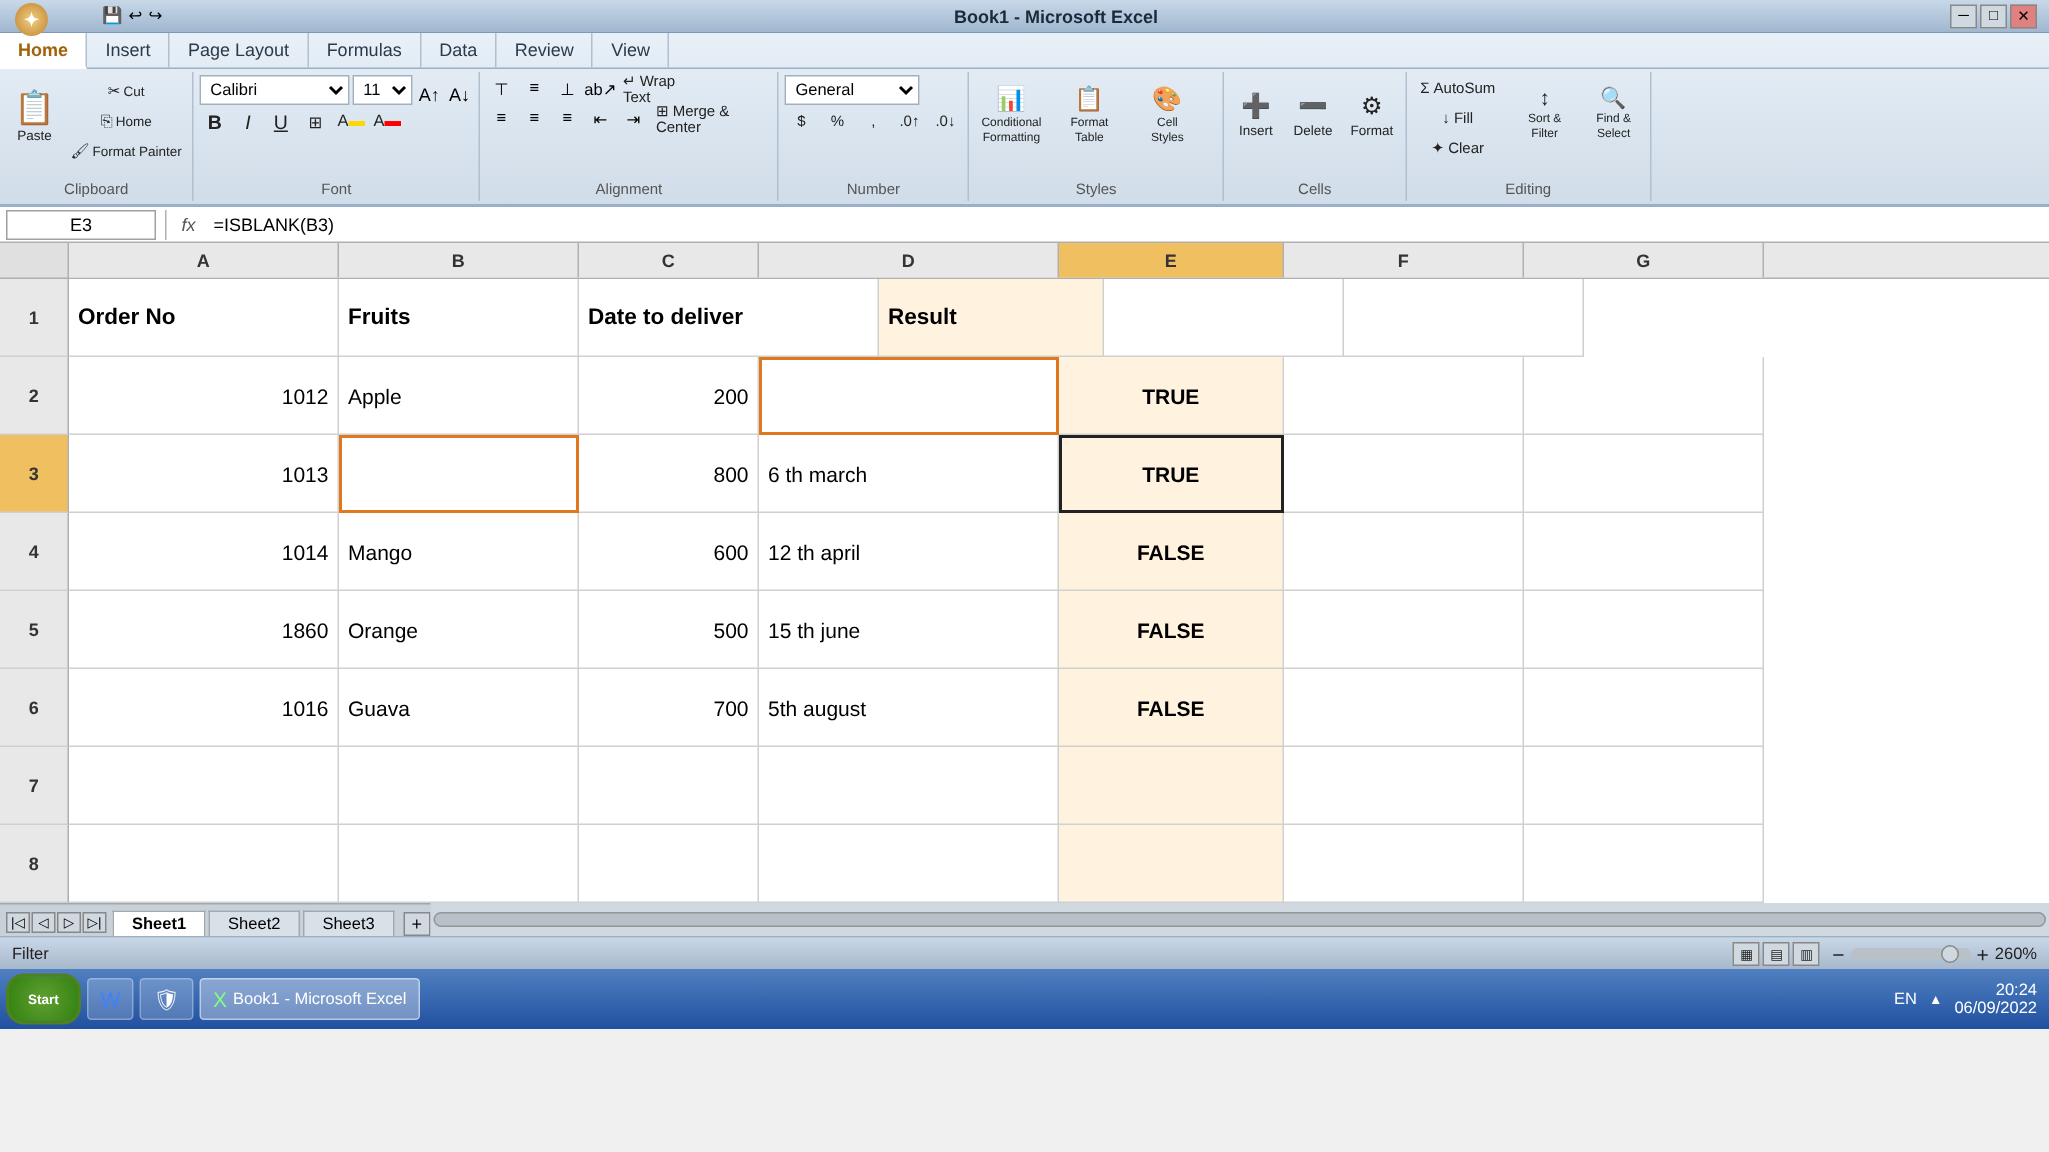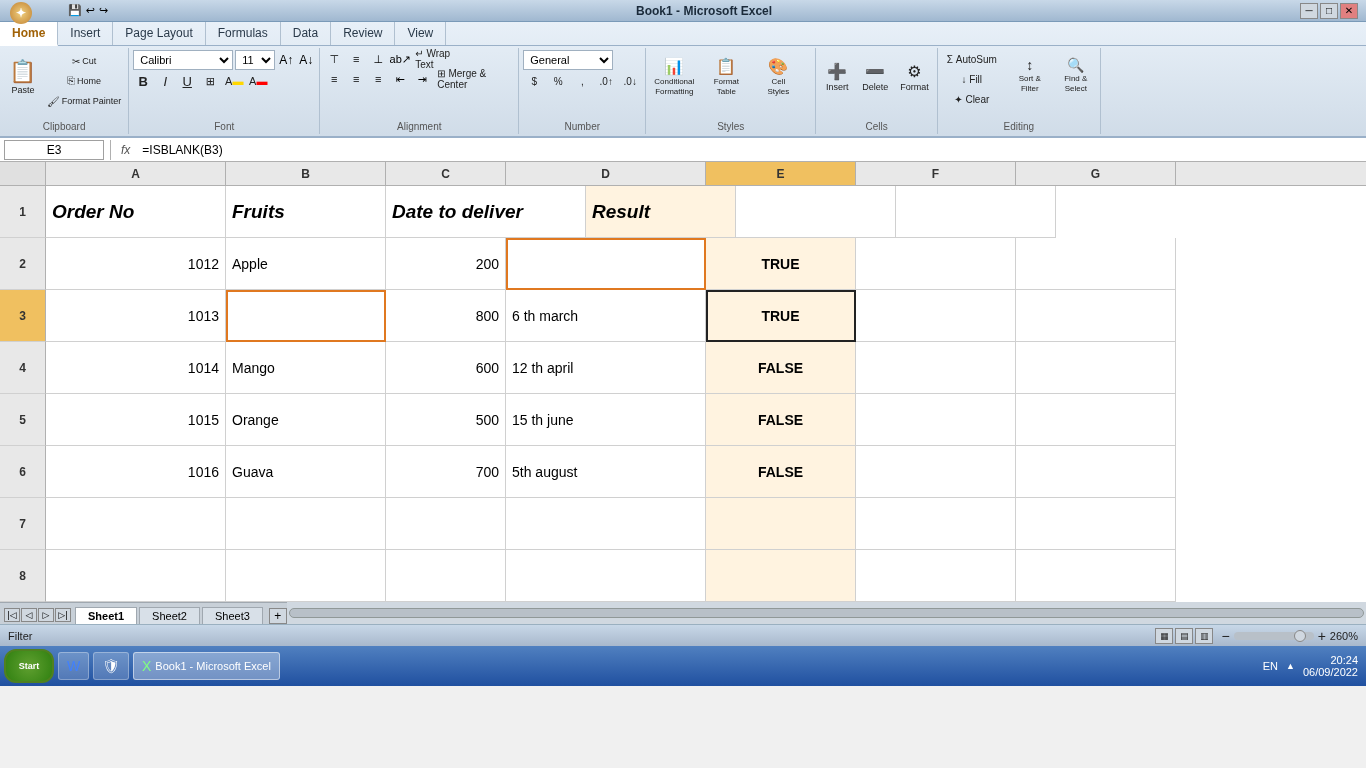--- a/index.html
+++ b/index.html
@@ -44,21 +44,21 @@
     
     .spreadsheet { display: flex; flex-direction: column; background: #fff; }
     .col-headers { display: flex; height: 24px; background: #e8e8e8; border-bottom: 1px solid #b0b0b0; }
     .corner-cell { width: 46px; min-width: 46px; height: 24px; background: #e0e0e0; border-right: 1px solid #b0b0b0; border-bottom: 1px solid #b0b0b0; }
     .col-header { display: flex; align-items: center; justify-content: center; border-right: 1px solid #b0b0b0; font-size: 12px; font-weight: bold; color: #333; background: #e8e8e8; cursor: pointer; }
     .col-header.selected { background: #f0c060; }
 
     .row { display: flex; }
     .row-header { width: 46px; min-width: 46px; display: flex; align-items: center; justify-content: center; border-right: 1px solid #b0b0b0; border-bottom: 1px solid #d0d0d0; font-size: 12px; font-weight: bold; color: #333; background: #e8e8e8; cursor: pointer; }
     .cell { display: flex; align-items: center; border-right: 1px solid #d0d0d0; border-bottom: 1px solid #d0d0d0; font-size: 14px; padding: 0 6px; cursor: cell; background: #fff; overflow: hidden; white-space: nowrap; }
-    .cell.header-row { font-weight: bold; font-size: 19px; font-style: italic; }
+    .cell.header-row { font-weight: bold; font-size: 15px; }
     .cell.number { justify-content: flex-end; }
     .cell.selected-col-row { background: #fff3e0; }
     .cell.orange-border { outline: 2px solid #e07820; outline-offset: -2px; background: #fff; }
     .cell.black-border { outline: 2px solid #222; outline-offset: -2px; }
 
     
     .status-bar { height: 22px; background: linear-gradient(to bottom, #c8d8e8, #a8b8cc); display: flex; align-items: center; justify-content: space-between; padding: 0 8px; border-top: 1px solid #9ab0c0; }
     .status-left { font-size: 11px; color: #222; }
     .status-right { display: flex; align-items: center; gap: 8px; font-size: 11px; color: #222; }
     .zoom-controls { display: flex; align-items: center; gap: 4px; }
@@ -78,21 +78,21 @@
 
     
     .taskbar { height: 40px; background: linear-gradient(to bottom, #3060a8, #1840800); display: flex; align-items: center; padding: 0 4px; gap: 4px; background: linear-gradient(to bottom, #5080c0 0%, #2050a0 100%); }
     .start-btn { width: 50px; height: 34px; background: radial-gradient(circle at center, #60a030, #308010); border-radius: 12px; display: flex; align-items: center; justify-content: center; cursor: pointer; font-size: 10px; color: white; font-weight: bold; border: 2px solid #508020; }
     .taskbar-item { height: 28px; padding: 0 8px; background: rgba(255,255,255,0.2); border: 1px solid rgba(255,255,255,0.3); border-radius: 3px; display: flex; align-items: center; gap: 4px; cursor: pointer; font-size: 11px; color: white; }
     .taskbar-item.active { background: rgba(255,255,255,0.35); border: 1px solid rgba(255,255,255,0.5); }
     .taskbar-right { margin-left: auto; display: flex; align-items: center; gap: 8px; color: white; font-size: 11px; padding-right: 4px; }
 
     
     .font-section { display: flex; flex-direction: column; gap: 2px; }
-    .font-row { display: flex; align-items: center; gap: 2px; }
+    .font-row { display: flex; align-items: flex-end; gap: 2px; }
     .font-select { height: 20px; font-size: 11px; border: 1px solid #a0b0c0; background: white; padding: 0 2px; }
     .align-btn { width: 20px; height: 18px; display: flex; align-items: center; justify-content: center; cursor: pointer; border-radius: 2px; font-size: 11px; }
 
     .col-A { width: 180px; min-width: 180px; }
     .col-B { width: 160px; min-width: 160px; }
     .col-C { width: 120px; min-width: 120px; }
     .col-D { width: 200px; min-width: 200px; }
     .col-E { width: 150px; min-width: 150px; }
     .col-F { width: 160px; min-width: 160px; }
     .col-G { width: 160px; min-width: 160px; }
@@ -352,21 +352,21 @@
     <div class="cell col-B">Mango</div>
     <div class="cell col-C number">600</div>
     <div class="cell col-D">12 th april</div>
     <div class="cell col-E selected-col-row" style="justify-content:center;font-weight:bold;">FALSE</div>
     <div class="cell col-F"></div>
     <div class="cell col-G"></div>
   </div>
 
   <div class="row" style="height: 52px;">
     <div class="row-header">5</div>
-    <div class="cell col-A number">1015</div>
+    <div class="cell col-A number">1860</div>
     <div class="cell col-B">Orange</div>
     <div class="cell col-C number">500</div>
     <div class="cell col-D">15 th june</div>
     <div class="cell col-E selected-col-row" style="justify-content:center;font-weight:bold;">FALSE</div>
     <div class="cell col-F"></div>
     <div class="cell col-G"></div>
   </div>
 
   <div class="row" style="height: 52px;">
     <div class="row-header">6</div>

